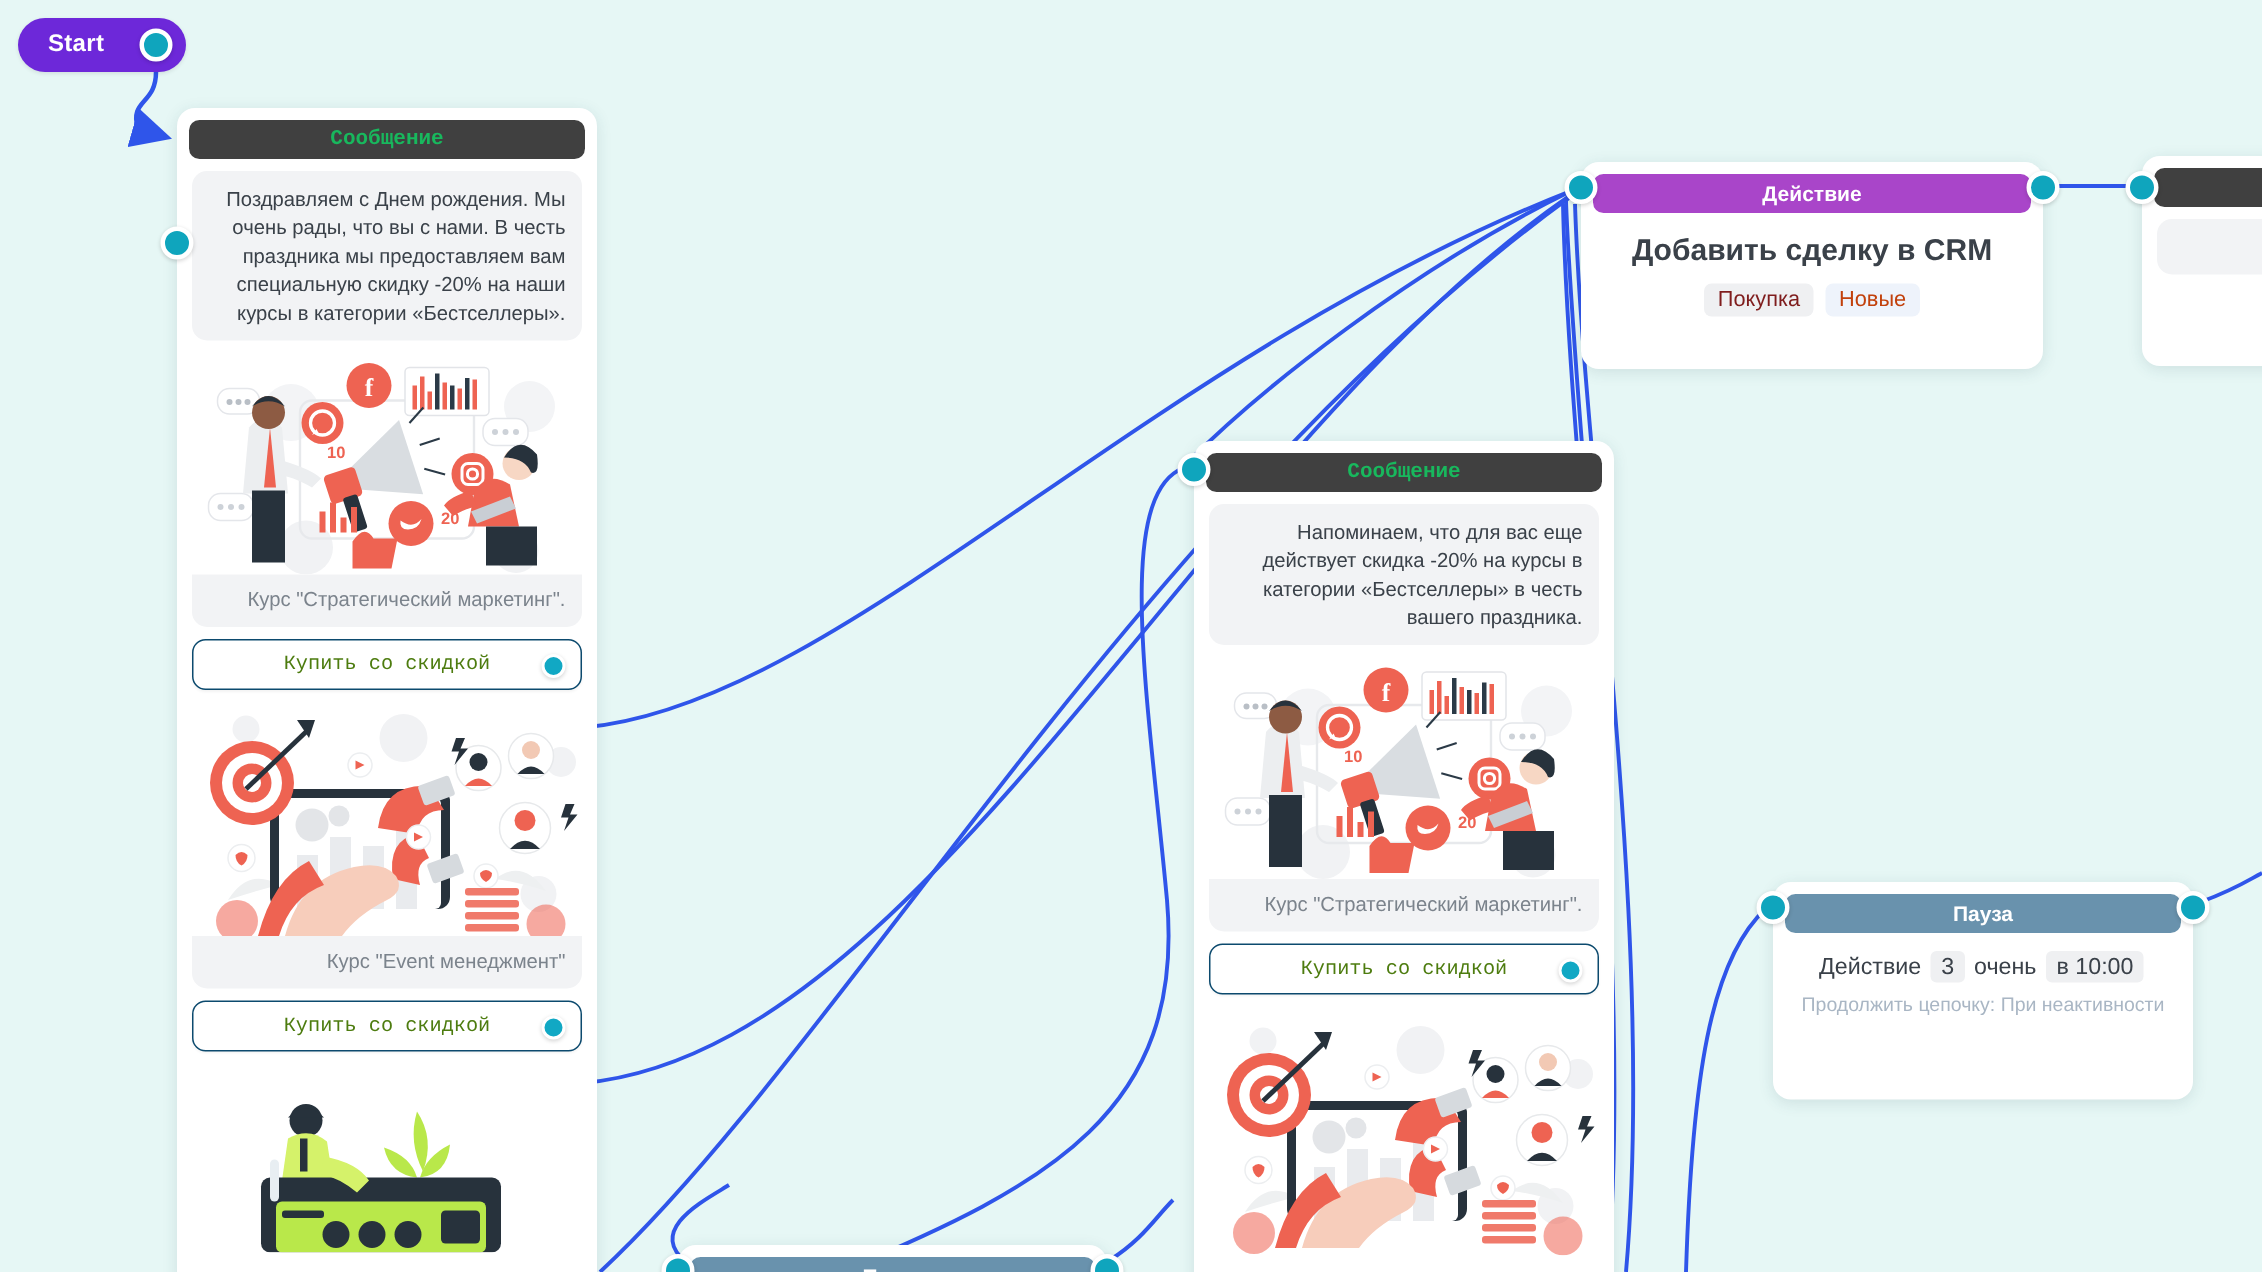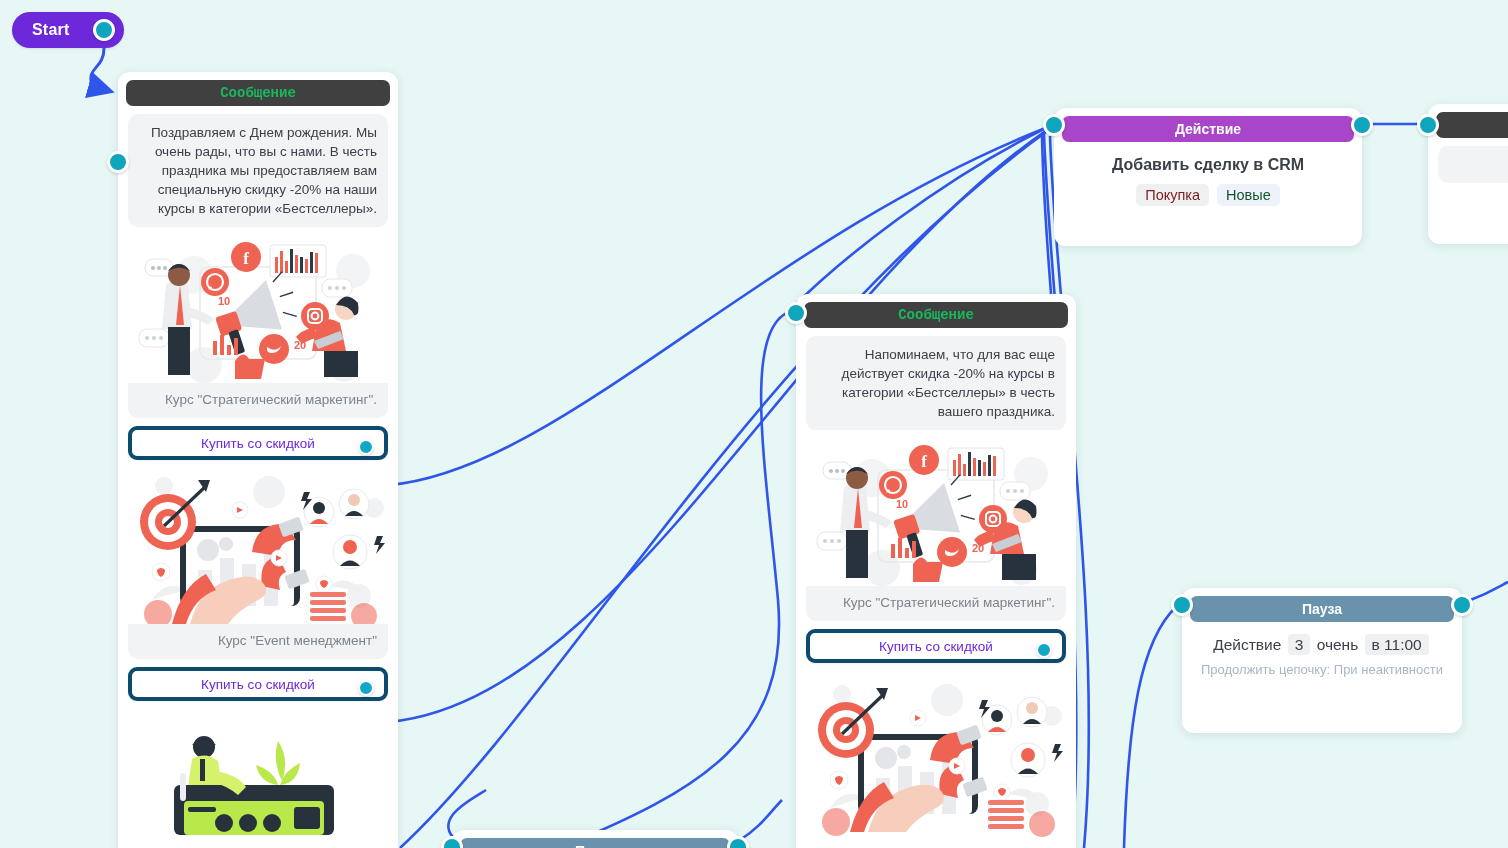--- a/index.html
+++ b/index.html
@@ -80,42 +80,43 @@
   .caption {
     background: #f2f3f5;
     border-radius: 0 0 10px 10px;
     padding: 7px 11px 9px 11px;
     font-size: 13.5px; line-height: 19px; color: #7b838c;
   }
   .cta {
     margin-top: 8px;
     height: 34px;
     background: #ffffff;
-    border: 4px solid #0c4a6e;
+    border: 1px solid #0c4a6e;
     border-radius: 9px;
     display: flex; align-items: center; justify-content: center;
-    font-size: 13.5px; color: #6d28d9;
+    font-size: 13.5px; color: #4d7c0f;
     position: relative;
     box-shadow: 0 1px 2px rgba(0,0,0,.05);
+    font-family: Liberation Mono, monospace;
   }
   .cta .dot {
     position: absolute; right: 10px; top: 9px;
     width: 16px; height: 16px; border-radius: 50%;
     background: #11a8c4;
     border: 2px solid #ffffff;
     box-shadow: 0 1px 3px rgba(0,0,0,.18);
   }
 
   
   .act-body { padding: 14px 14px 18px; text-align: center; }
-  .act-title { font-size: 16px; font-weight: 700; color: #3a4149; }
+  .act-title { font-size: 20px; font-weight: 700; color: #3a4149; }
   .act-tags { margin-top: 10px; display: flex; gap: 8px; justify-content: center; }
   .tag { font-size: 14.5px; padding: 3px 9px; border-radius: 5px; }
   .tag.grey { background: #eff0f2; color: #7f1d1d; }
-  .tag.blue { background: #eef3fb; color: #14532d; }
+  .tag.blue { background: #eef3fb; color: #c2410c; }
 
   
   .pause-body { padding: 14px 12px 22px; text-align: center; }
   .pause-line1 { font-size: 15.5px; color: #3a4149; }
   .chip { background: #eff0f2; border-radius: 4px; padding: 2px 7px; margin: 0 2px; }
   .pause-line2 { margin-top: 6px; font-size: 13px; line-height: 19px; color: #a9b6c4; }
 
   
   .ill { width: 100%; height: 100%; display: block; }
 </style>
@@ -574,21 +575,21 @@
 
   <div class="node" style="left:1182px; top:588px; width:280px; height:145px;">
     <span class="port port-l" style="top:6px;"></span>
     <span class="port port-r" style="top:6px;"></span>
     <div class="node-head head-pause">Пауза</div>
     <div class="pause-body">
       <div class="pause-line1">
         <span>Действие</span>
         <span class="chip">3</span>
         <span>очень</span>
-        <span class="chip">в 11:00</span>
+        <span class="chip">в 10:00</span>
       </div>
       <div class="pause-line2">Продолжить цепочку: При неактивности</div>
     </div>
   </div>
 
   <div class="node" style="left:452px; top:830px; width:286px; height:120px;">
     <span class="port port-l" style="top:6px;"></span>
     <span class="port port-r" style="top:6px;"></span>
     <div class="node-head head-pause">Пауза</div>
   </div>

